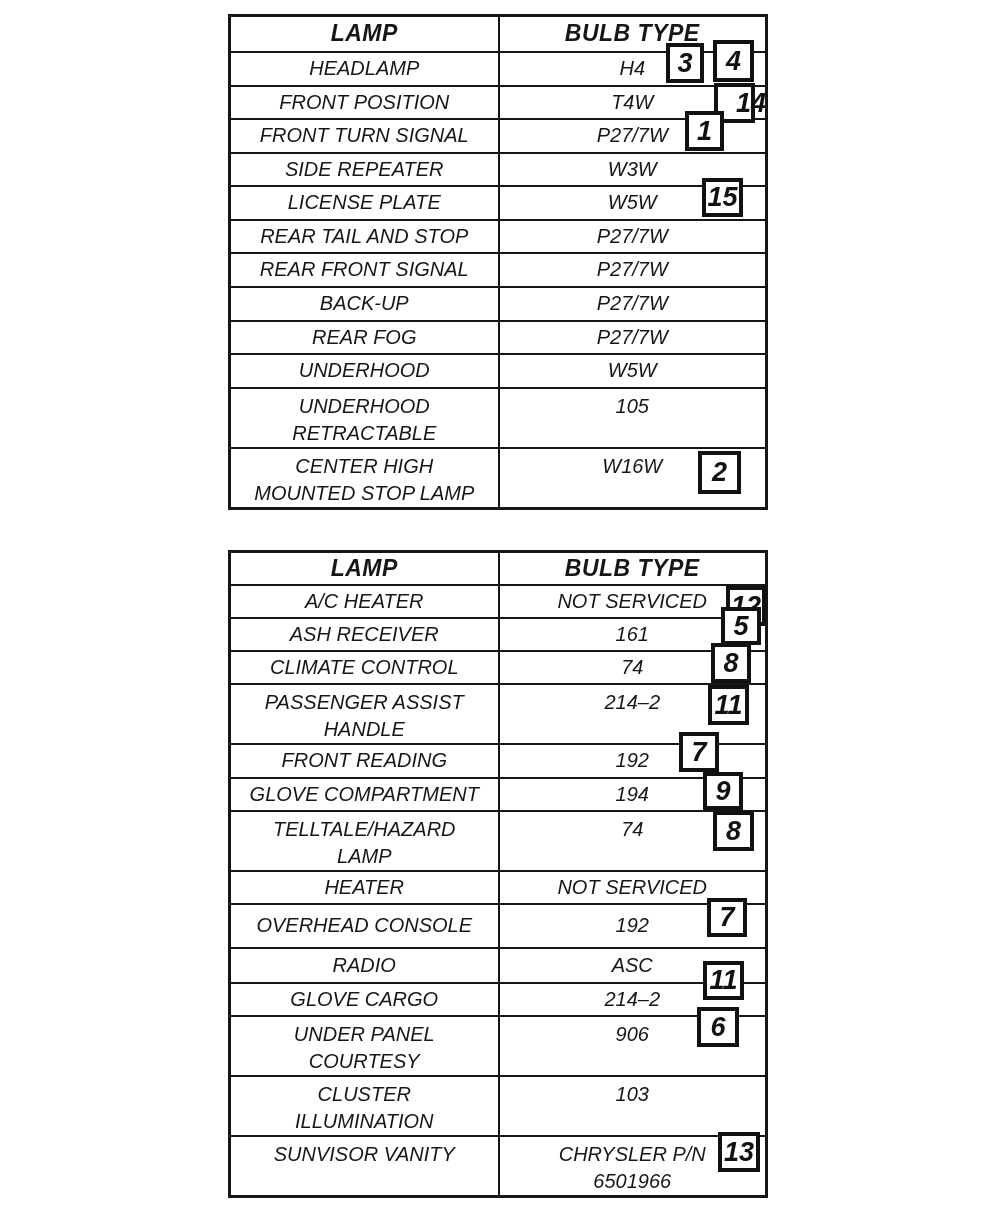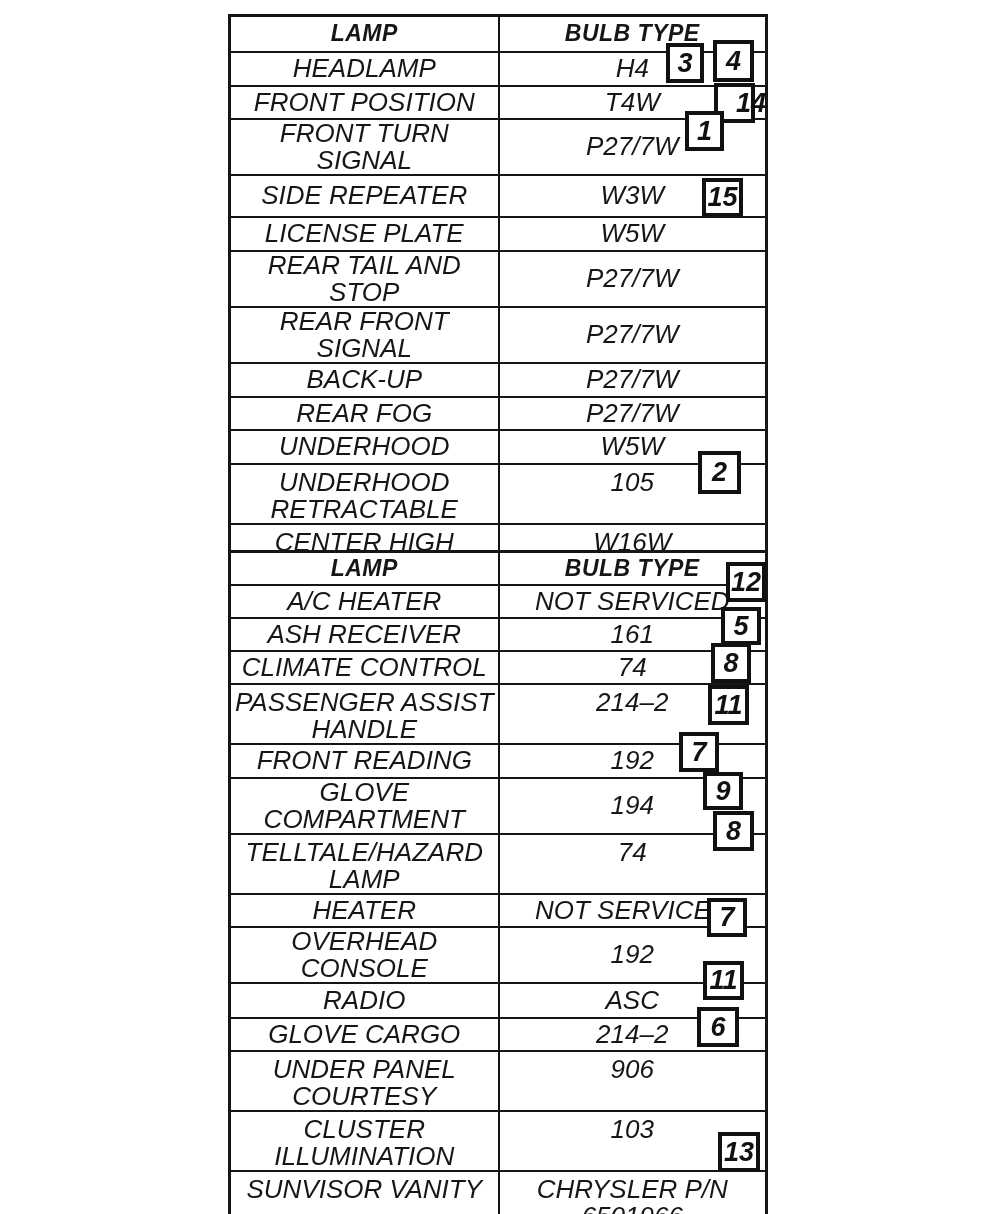--- a/index.html
+++ b/index.html
@@ -29,21 +29,21 @@
     padding: 0 3px;
     overflow: hidden;
   }
   .bulb-table { border: 3px solid #161616; }
   .bulb-table th {
     font-size: 23px;
     font-weight: bold;
     letter-spacing: 0.5px;
   }
   .bulb-table td {
-    font-size: 26px;
+    font-size: 20px;
     line-height: 27px;
     white-space: pre-line;
   }
   tr.dbl td {
     vertical-align: top;
     padding-top: 4px;
   }
   .callout {
     position: absolute;
     box-sizing: border-box;
@@ -78,21 +78,21 @@
       <td>H4</td>
     </tr>
     <tr style="height:33px">
       <td>FRONT POSITION</td>
       <td>T4W</td>
     </tr>
     <tr style="height:34px">
       <td>FRONT TURN SIGNAL</td>
       <td>P27/7W</td>
     </tr>
-    <tr style="height:42px">
+    <tr style="height:33px">
       <td>SIDE REPEATER</td>
       <td>W3W</td>
     </tr>
     <tr style="height:34px">
       <td>LICENSE PLATE</td>
       <td>W5W</td>
     </tr>
     <tr style="height:33px">
       <td>REAR TAIL AND STOP</td>
       <td>P27/7W</td>
@@ -200,21 +200,21 @@
   </tbody>
     </table>
 
   <div class="callout" style="left:666px; top:43px; width:38px; height:40px;">3</div>
   <div class="callout" style="left:713px; top:40px; width:41px; height:42px;">4</div>
   <div class="callout" style="left:714px; top:83px; width:41px; height:40px;padding-left:33px;">14</div>
   <div class="callout" style="left:685px; top:111px; width:39px; height:40px;">1</div>
   <div class="callout" style="left:702px; top:178px; width:41px; height:39px;">15</div>
   <div class="callout" style="left:698px; top:451px; width:43px; height:43px;">2</div>
 
-  <div class="callout" style="left:726px; top:562px; width:40px; height:40px;">12</div>
+  <div class="callout" style="left:726px; top:586px; width:40px; height:40px;">12</div>
   <div class="callout" style="left:721px; top:607px; width:40px; height:38px;">5</div>
   <div class="callout" style="left:711px; top:643px; width:40px; height:40px;">8</div>
   <div class="callout" style="left:708px; top:685px; width:41px; height:40px;">11</div>
   <div class="callout" style="left:679px; top:732px; width:40px; height:40px;">7</div>
   <div class="callout" style="left:703px; top:772px; width:40px; height:38px;">9</div>
   <div class="callout" style="left:713px; top:811px; width:41px; height:40px;">8</div>
   <div class="callout" style="left:707px; top:898px; width:40px; height:39px;">7</div>
   <div class="callout" style="left:703px; top:961px; width:41px; height:39px;">11</div>
   <div class="callout" style="left:697px; top:1007px; width:42px; height:40px;">6</div>
   <div class="callout" style="left:718px; top:1132px; width:42px; height:40px;">13</div>

